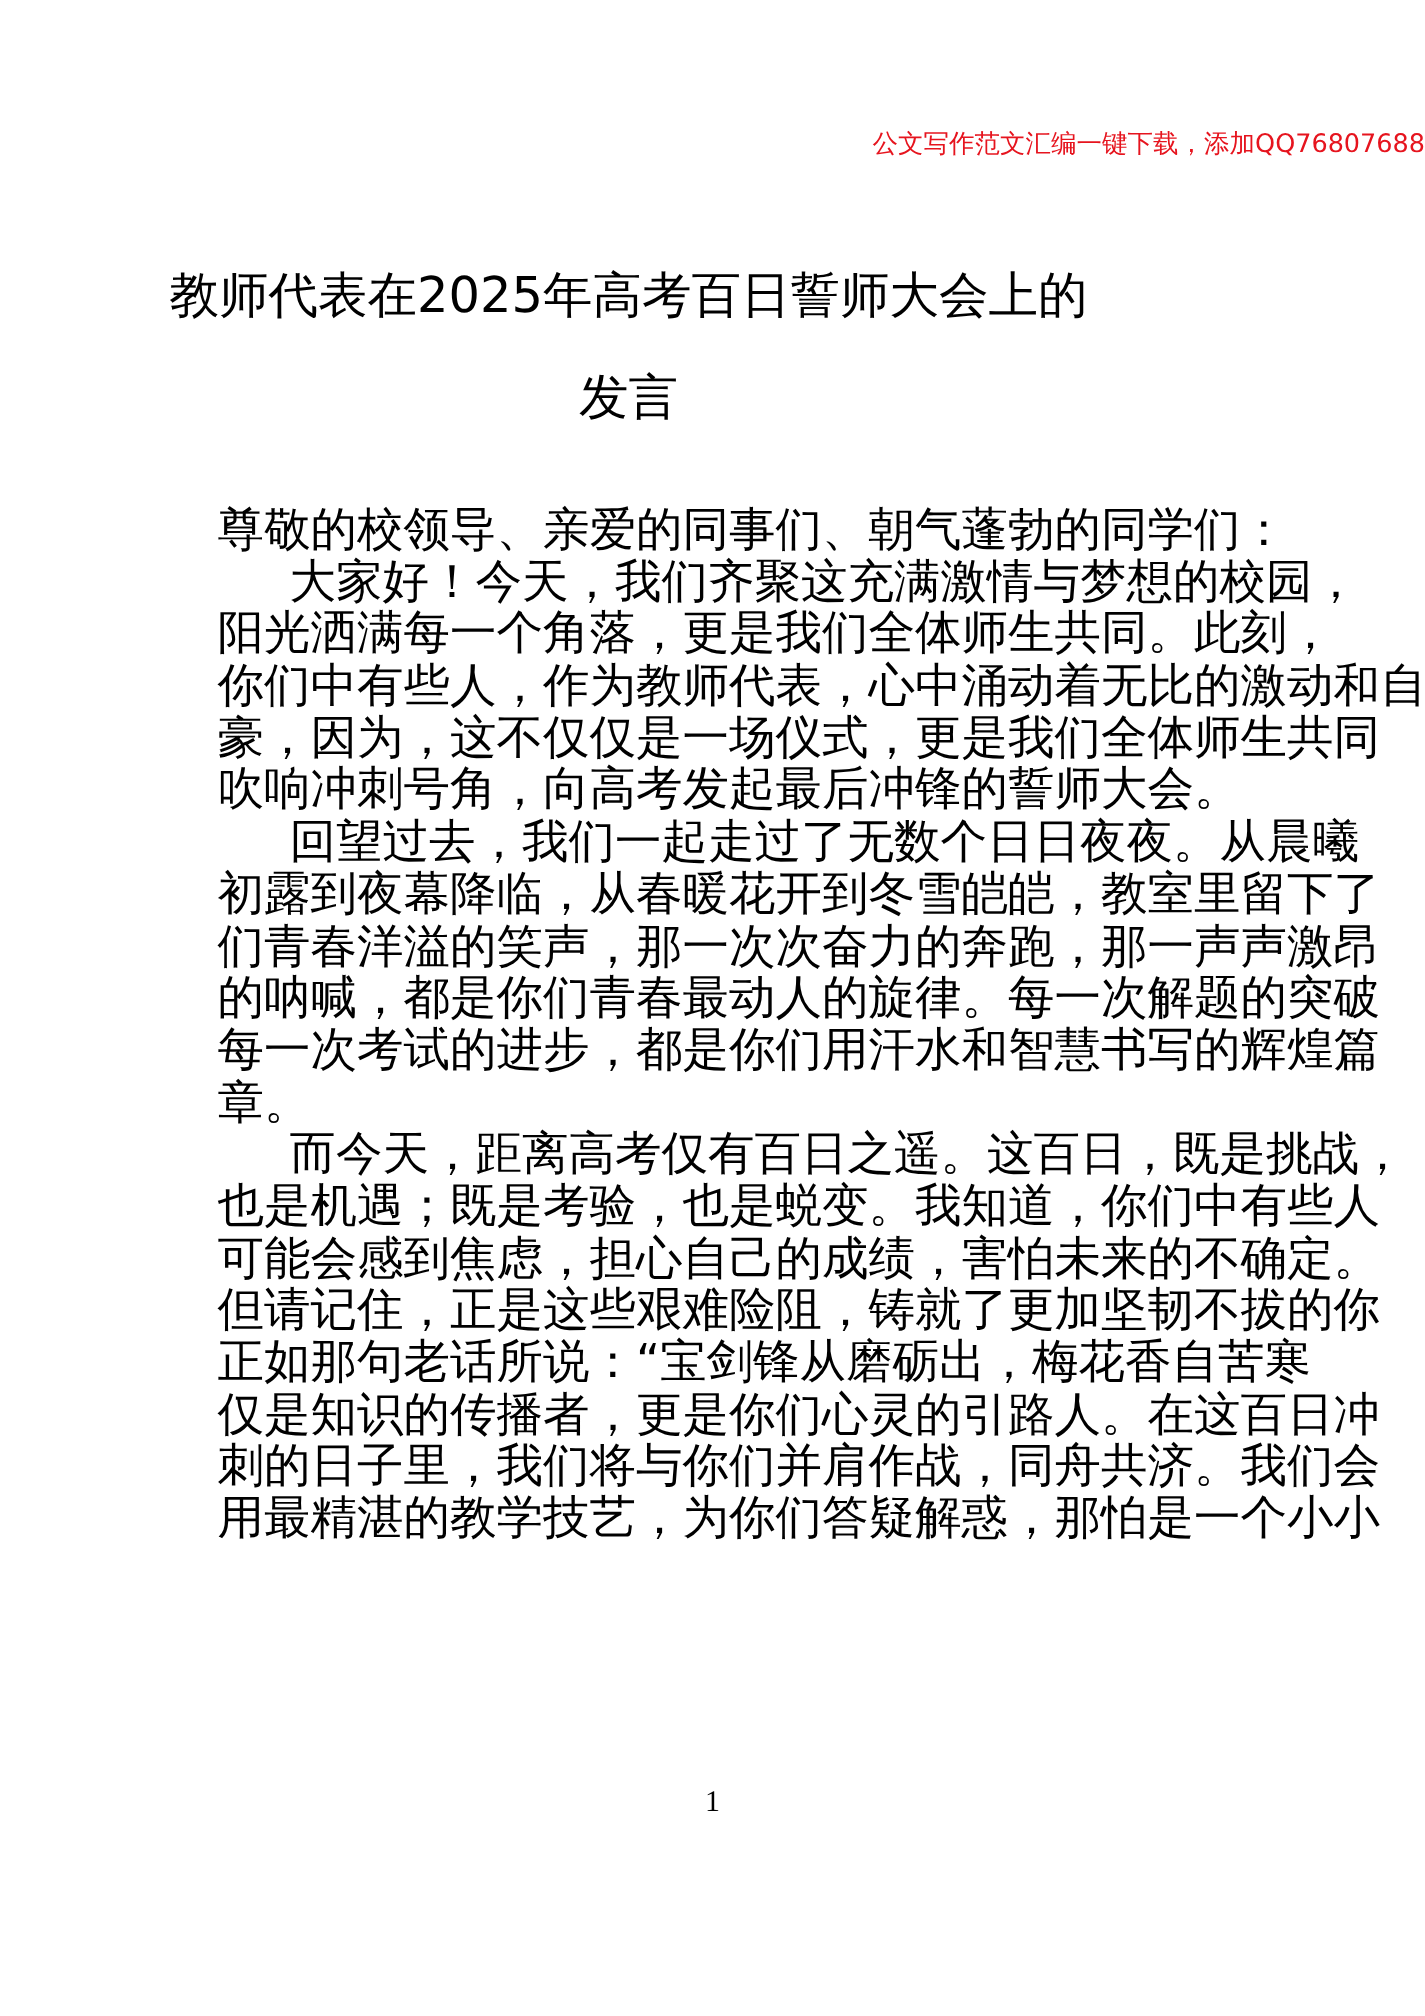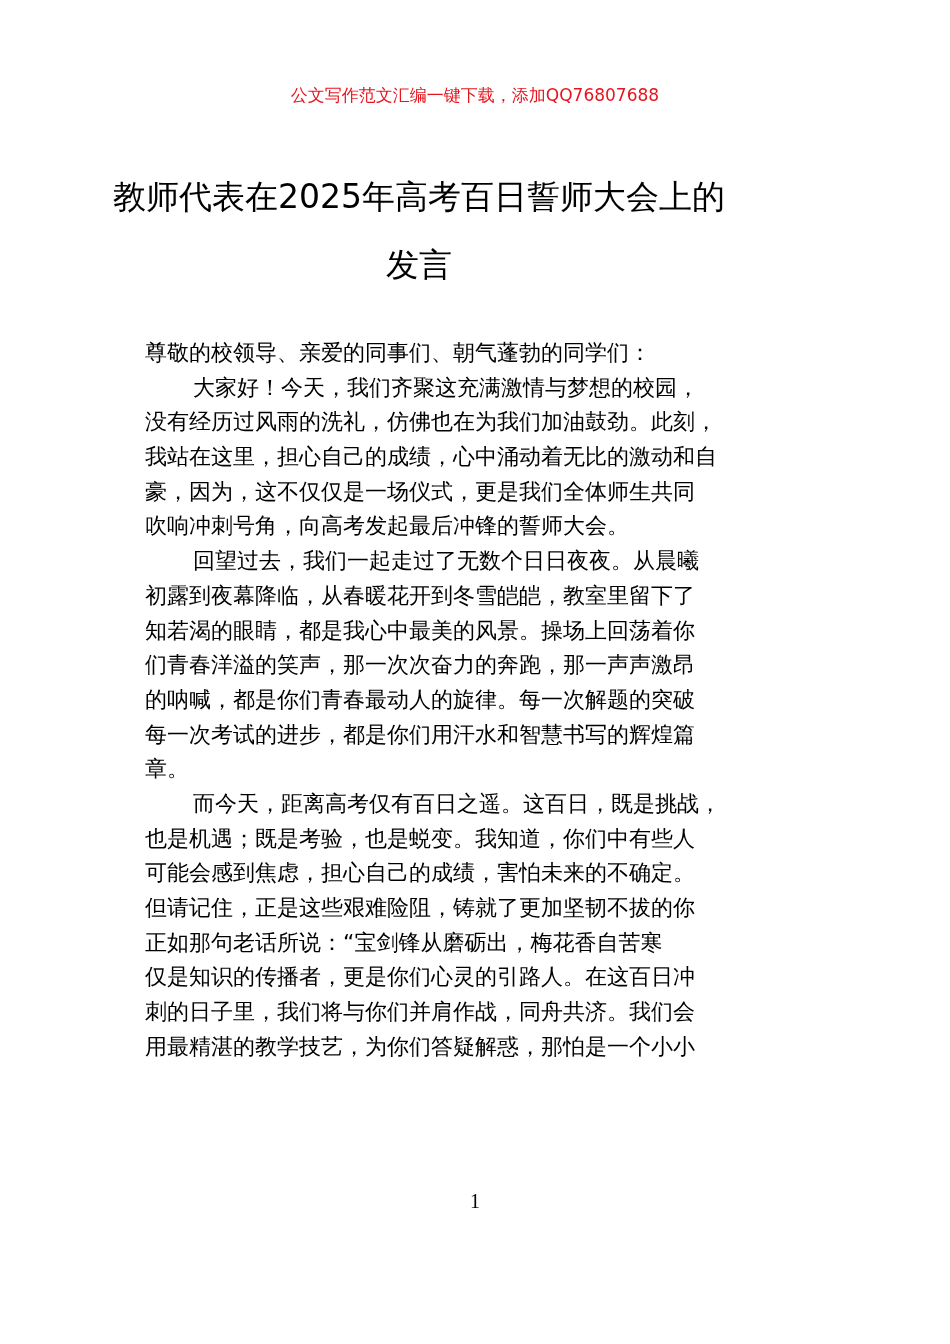--- a/index.html
+++ b/index.html
@@ -4,33 +4,33 @@
   <style>
     html, body { margin: 0; padding: 0; }
     body {
       width: 950px; height: 1344px; background: #ffffff;
       position: relative; overflow: hidden;
       font-family: "DejaVu Sans", "Liberation Sans", sans-serif;
       color: #000;
     }
     .banner {
       position: absolute; top: 84px; left: 0; width: 950px;
-      text-align: center; font-size: 17px; color: #e6141e;
+      text-align: right; font-size: 17px; color: #e6141e;
       font-family: "DejaVu Sans", sans-serif; letter-spacing: 0;
     }
     .title {
       position: absolute; left: 0; width: 838px; text-align: center;
       font-size: 33px; line-height: 1; color: #000;
       font-family: "DejaVu Sans", sans-serif;
     }
     .title.l1 { top: 180px; }
     .title.l2 { top: 248px; }
     .body {
       position: absolute; left: 145px; top: 336px; width: 690px;
-      font-size: 22px; line-height: 34.7px;
+      font-size: 31px; line-height: 34.7px;
       font-family: "DejaVu Sans", sans-serif;
     }
     .line { white-space: nowrap; height: 34.7px; }
     .indent { padding-left: 48px; }
     .page-num {
       position: absolute; top: 1190px; left: 0; width: 950px;
       text-align: center; font-size: 20px;
       font-family: "Liberation Serif", "DejaVu Serif", serif;
     }
   </style>
@@ -38,27 +38,26 @@
 <body>
 
 <div class="banner">公文写作范文汇编一键下载，添加QQ76807688</div>
 
 <div class="title l1">教师代表在2025年高考百日誓师大会上的</div>
 <div class="title l2">发言</div>
 
 <div class="body">
   <div class="line">尊敬的校领导、亲爱的同事们、朝气蓬勃的同学们：</div>
   <div class="line indent">大家好！今天，我们齐聚这充满激情与梦想的校园，</div>
-  <div class="line">没有经历过风雨的洗礼，仿佛也在为我们加油鼓劲。此刻，</div>
-  <div class="line">我站在这里，担心自己的成绩，心中涌动着无比的激动和自</div>
+  <div class="line">阳光洒满每一个角落，更是我们全体师生共同。此刻，</div>
+  <div class="line">你们中有些人，作为教师代表，心中涌动着无比的激动和自</div>
   <div class="line">豪，因为，这不仅仅是一场仪式，更是我们全体师生共同</div>
   <div class="line">吹响冲刺号角，向高考发起最后冲锋的誓师大会。</div>
   <div class="line indent">回望过去，我们一起走过了无数个日日夜夜。从晨曦</div>
   <div class="line">初露到夜幕降临，从春暖花开到冬雪皑皑，教室里留下了</div>
-  <div class="line">知若渴的眼睛，都是我心中最美的风景。操场上回荡着你</div>
   <div class="line">们青春洋溢的笑声，那一次次奋力的奔跑，那一声声激昂</div>
   <div class="line">的呐喊，都是你们青春最动人的旋律。每一次解题的突破</div>
   <div class="line">每一次考试的进步，都是你们用汗水和智慧书写的辉煌篇</div>
   <div class="line">章。</div>
   <div class="line indent">而今天，距离高考仅有百日之遥。这百日，既是挑战，</div>
   <div class="line">也是机遇；既是考验，也是蜕变。我知道，你们中有些人</div>
   <div class="line">可能会感到焦虑，担心自己的成绩，害怕未来的不确定。</div>
   <div class="line">但请记住，正是这些艰难险阻，铸就了更加坚韧不拔的你</div>
   <div class="line">正如那句老话所说：“宝剑锋从磨砺出，梅花香自苦寒</div>
   <div class="line">仅是知识的传播者，更是你们心灵的引路人。在这百日冲</div>

